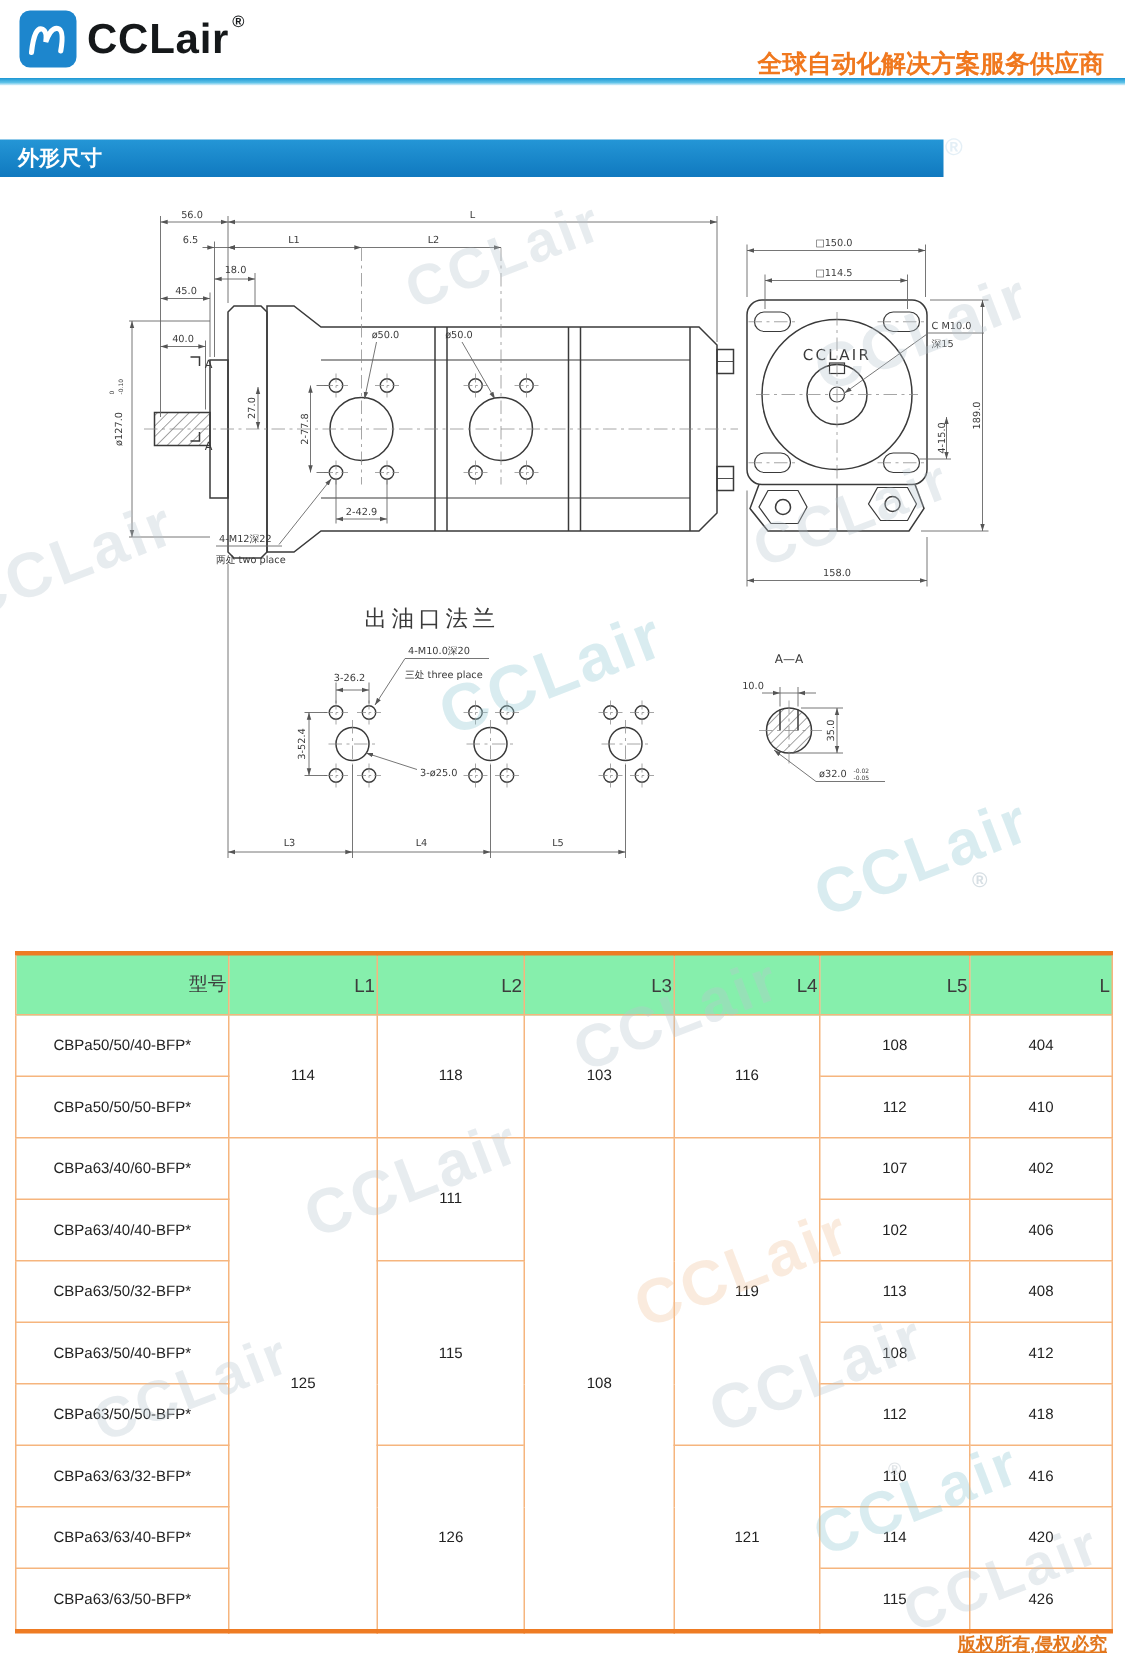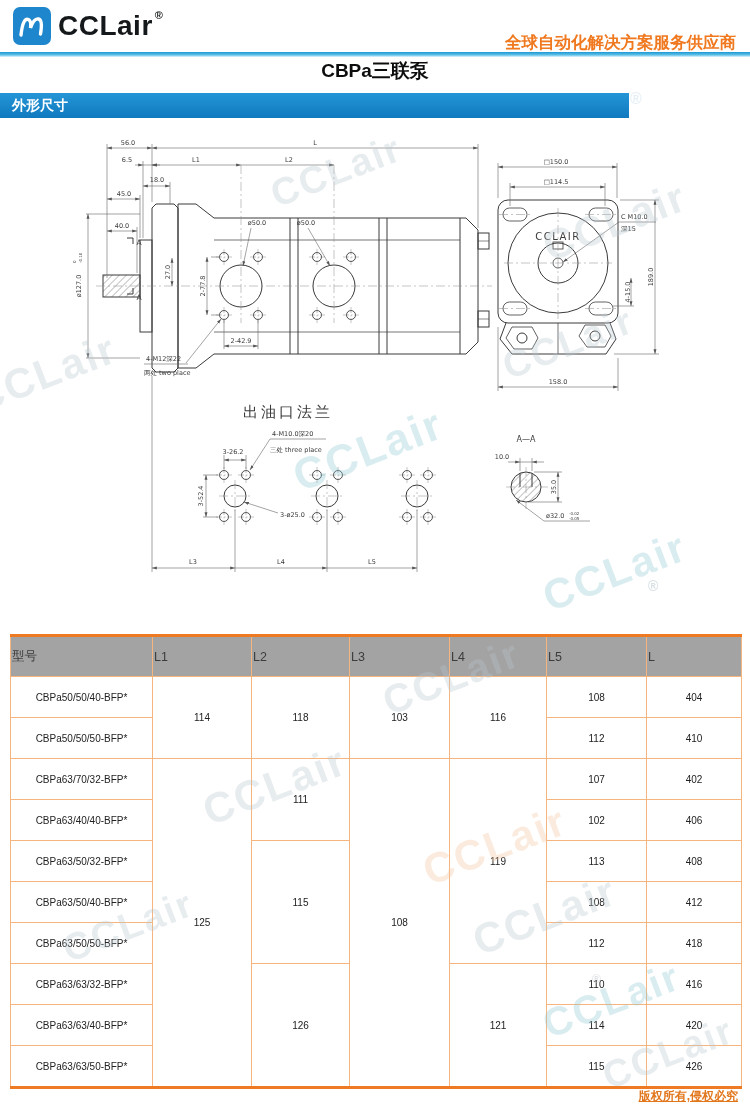--- a/index.html
+++ b/index.html
@@ -20,21 +20,21 @@
   .banner{position:absolute;top:93px;left:0;width:629px;height:25px;box-sizing:border-box;
         background:linear-gradient(180deg,#2496d6 0%,#1079bf 100%);color:#fff;
         font-size:14px;font-weight:bold;line-height:25px;padding-left:12px;}
   
   .drawing{position:absolute;top:118px;left:0;width:738px;height:516px;}
   svg text{font-family:"DejaVu Sans",sans-serif;fill:#3a3a3a;}
   
   .spec-table{position:absolute;top:634px;left:10px;width:731px;border-collapse:collapse;
         table-layout:fixed;border-top:3px solid #ee7b23;border-bottom:3px solid #ee7b23;}
   .spec-table th{height:37px;font-weight:normal;font-size:12.5px;color:#3c3c3c;
-        border:1px solid #f6b57e;text-align:left;background:#a3a3a3;}
+        border:1px solid #f6b57e;text-align:right;background:#86efac;}
   .spec-table td{height:38px;font-size:10px;color:#222;border:1px solid #f6b57e;
         text-align:center;background:transparent;}
   
   .footer{position:absolute;top:1088px;right:12px;color:#e2761c;font-size:12px;font-weight:bold;text-decoration:underline;}
   
   .wm{position:absolute;font-weight:bold;letter-spacing:2px;transform:rotate(-21deg);
         pointer-events:none;opacity:.33;white-space:nowrap;}
   .wm-g{color:#b9c6cf;} .wm-t{color:#8fc8d2;} .wm-o{color:#f2c59c;}
   .wm-reg{position:absolute;font-weight:bold;pointer-events:none;opacity:.55;}
 </style>
@@ -51,21 +51,20 @@
           <path d="M9 29 Q11 11 16.5 13.5 Q19.5 15 18.5 22 Q22 12 26.5 13 Q31 14 28.5 28" fill="none" stroke="#ffffff" stroke-width="3.4" stroke-linecap="round"></path>
         </svg>
       </span>
       <span class="logo-text">CCLair</span>
       <span class="logo-reg">®</span>
     </div>
     <div class="tagline">全球自动化解决方案服务供应商</div>
   </div>
   <div class="header-rule"></div>
 
-  <div class="page-title">CBPa三联泵</div>
   <div class="banner">
     <span>外形尺寸</span>
   </div>
 
   <div class="drawing">
   <svg viewBox="0 0 750 516" width="750" height="516">
     <defs>
       <marker id="ar" markerWidth="9" markerHeight="7" refX="8" refY="3" orient="auto-start-reverse">
         <path d="M0,0.5 L8,3 L0,5.5 Z" fill="#555"></path>
       </marker>
@@ -352,21 +351,21 @@
         <td rowspan="2">116</td>
         <td>108</td>
         <td>404</td>
       </tr>
       <tr>
         <td>CBPa50/50/50-BFP*</td>
         <td>112</td>
         <td>410</td>
       </tr>
       <tr>
-        <td>CBPa63/70/32-BFP*</td>
+        <td>CBPa63/40/60-BFP*</td>
         <td rowspan="8">125</td>
         <td rowspan="2">111</td>
         <td rowspan="8">108</td>
         <td rowspan="5">119</td>
         <td>107</td>
         <td>402</td>
       </tr>
       <tr>
         <td>CBPa63/40/40-BFP*</td>
         <td>102</td>

